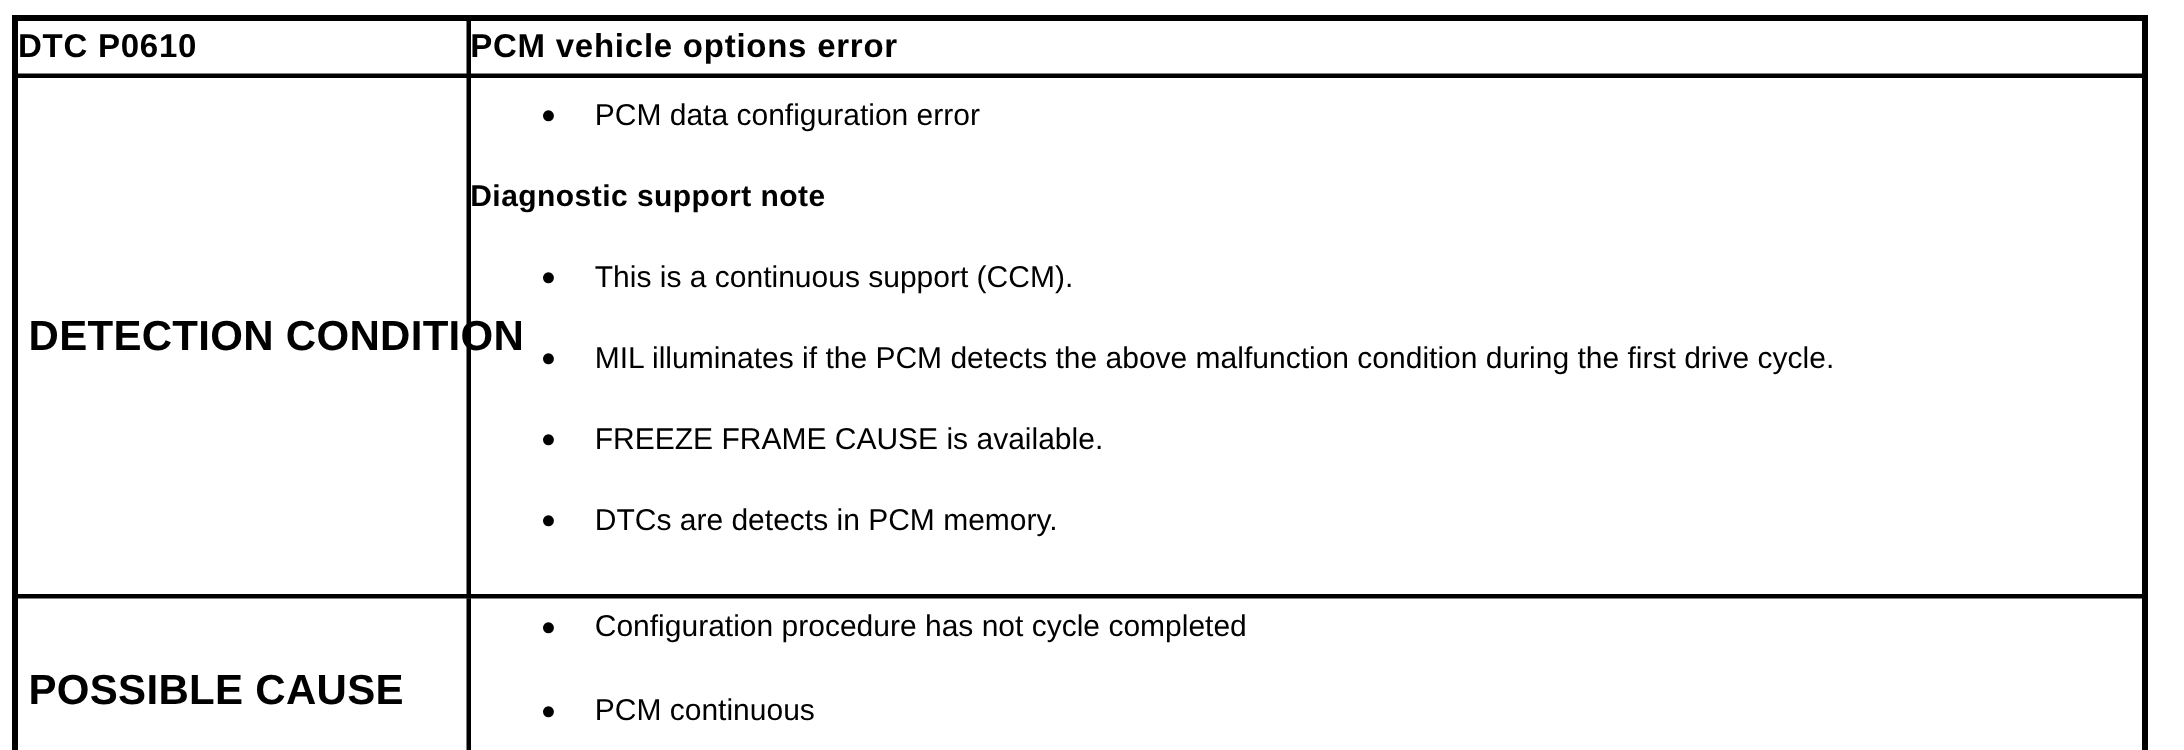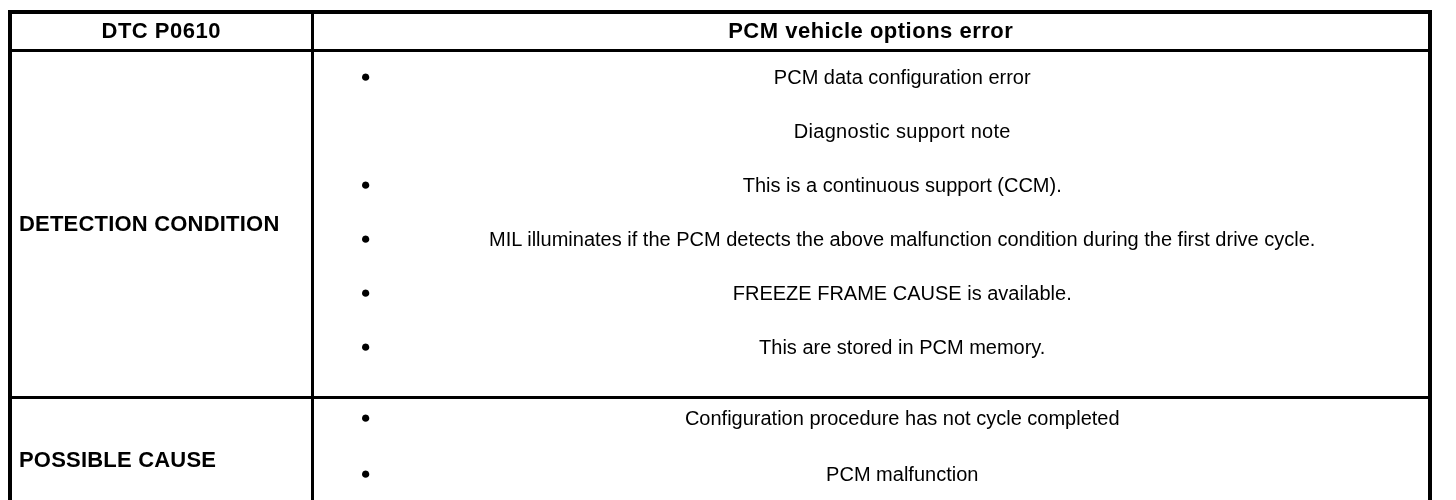--- a/index.html
+++ b/index.html
@@ -23,29 +23,28 @@
   }
   .dtc-table, .dtc-table td {
     border: 3px solid #000000;
   }
   .dtc-table { border-width: 4px; }
   .col-label { width: 302px; }
   td { vertical-align: middle; }
 
   .header-row td {
     height: 38px;
-    text-align: center;
     font-weight: bold;
     font-size: 22px;
     letter-spacing: 0.5px;
   }
 
   .row-label {
     font-weight: bold;
-    font-size: 22px;
+    font-size: 28px;
     padding-left: 7px;
     letter-spacing: 0.2px;
     white-space: nowrap;
   }
 
   .content-cell {
     vertical-align: top;
     padding: 10px 20px 6px 0;
   }
   .content-cell.pc { padding-top: 4px; }
@@ -58,22 +57,22 @@
     line-height: 30px;
   }
   .item:last-child { margin-bottom: 0; }
   .item .bullet {
     flex: 0 0 auto;
     width: 36px;
     margin-left: 47px;
     font-size: 17px;
     line-height: 30px;
   }
-  .item .item-text { flex: 1 1 auto; text-align: center; }
-  .item.note { margin-left: 83px; font-weight: normal; letter-spacing: 0.3px; }
+  .item .item-text { flex: 1 1 auto; }
+  .item.note { font-weight: bold; letter-spacing: 0.3px; }
   .pc .item { margin-bottom: 26px; }
 
   .detection-row td { height: 347px; }
   .cause-row td { height: 99px; }
 </style>
 </head>
 <body>
 
 <table class="dtc-table">
   <colgroup>
@@ -103,32 +102,32 @@
       <div class="item">
         <span class="bullet">●</span>
         <span class="item-text">MIL illuminates if the PCM detects the above malfunction condition during the first drive cycle.</span>
       </div>
       <div class="item">
         <span class="bullet">●</span>
         <span class="item-text">FREEZE FRAME CAUSE is available.</span>
       </div>
       <div class="item">
         <span class="bullet">●</span>
-        <span class="item-text">This are stored in PCM memory.</span>
+        <span class="item-text">DTCs are detects in PCM memory.</span>
       </div>
     </td>
   </tr>
 
   <tr class="cause-row">
     <td class="row-label">POSSIBLE CAUSE</td>
     <td class="content-cell pc">
       <div class="item">
         <span class="bullet">●</span>
         <span class="item-text">Configuration procedure has not cycle completed</span>
       </div>
       <div class="item">
         <span class="bullet">●</span>
-        <span class="item-text">PCM malfunction</span>
+        <span class="item-text">PCM continuous</span>
       </div>
     </td>
   </tr>
 </tbody>
   </table>
 
 </body></html>

